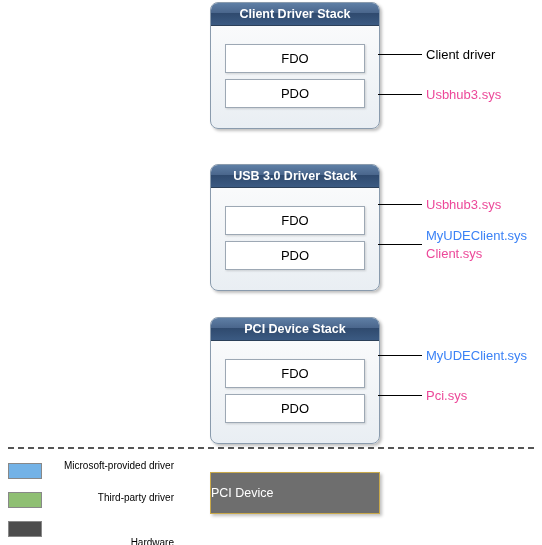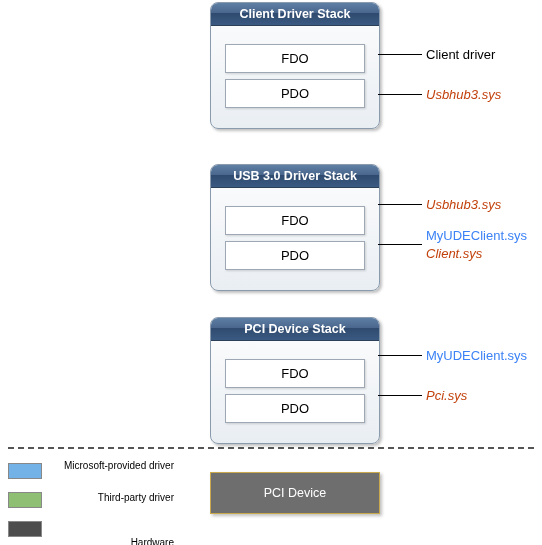--- a/index.html
+++ b/index.html
@@ -44,21 +44,21 @@
     position: absolute;
     height: 1px;
     background: #000;
   }
   .label {
     position: absolute;
     font-size: 13px;
     line-height: 1.35;
     white-space: nowrap;
   }
-  .link { color: #c2410c; cursor: pointer; font-style: italic; }
+  .link { color: #ec4899; cursor: pointer; }
   .olive { color: #3b82f6; }
   hr.dash {
     position:absolute;
     left: 8px; right: 8px;
     border: none;
     border-top: 2px dashed #555;
   }
   .swatch {
     position:absolute;
     width: 34px; height: 16px;
@@ -72,21 +72,21 @@
     font-size:10px;
     text-align:right;
     width:130px;
   }
   .pci-dev {
     position:absolute;
     width: 170px; height: 42px;
     background:#6e6e6e;
     border:1px solid #c9a94b;
     color:#fff;
-    display:flex; align-items:center; justify-content:center;
+    display:flex; align-items:center; 
     font-size:12.5px;
     box-shadow: 2px 2px 3px rgba(0,0,0,0.25);
   }
 </style>
 </head>
 <body>
 
 <div class="stack" style="left:210px; top:2px;">
   <div class="stack-header">Client Driver Stack</div>
   <div class="stack-body">

